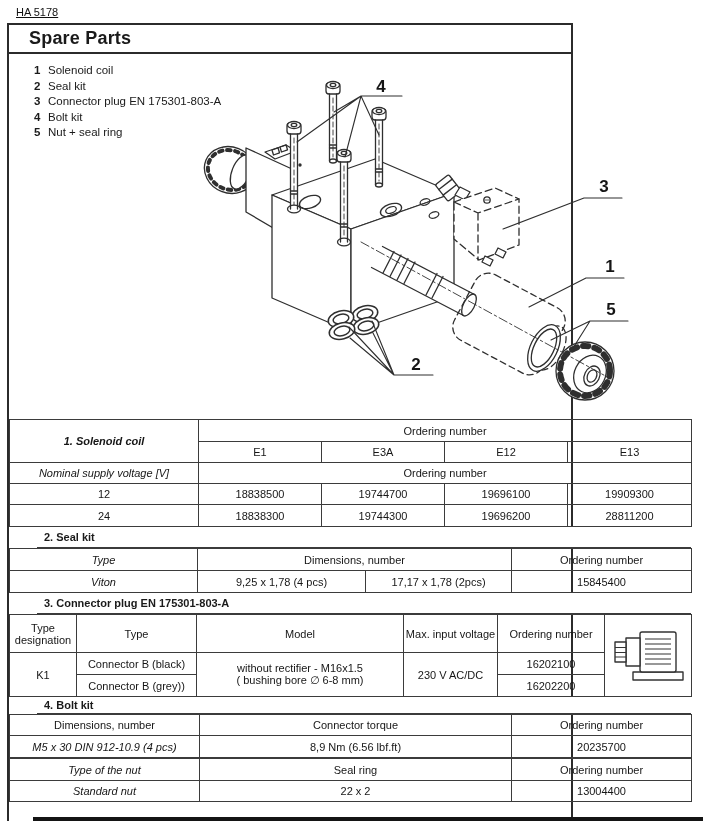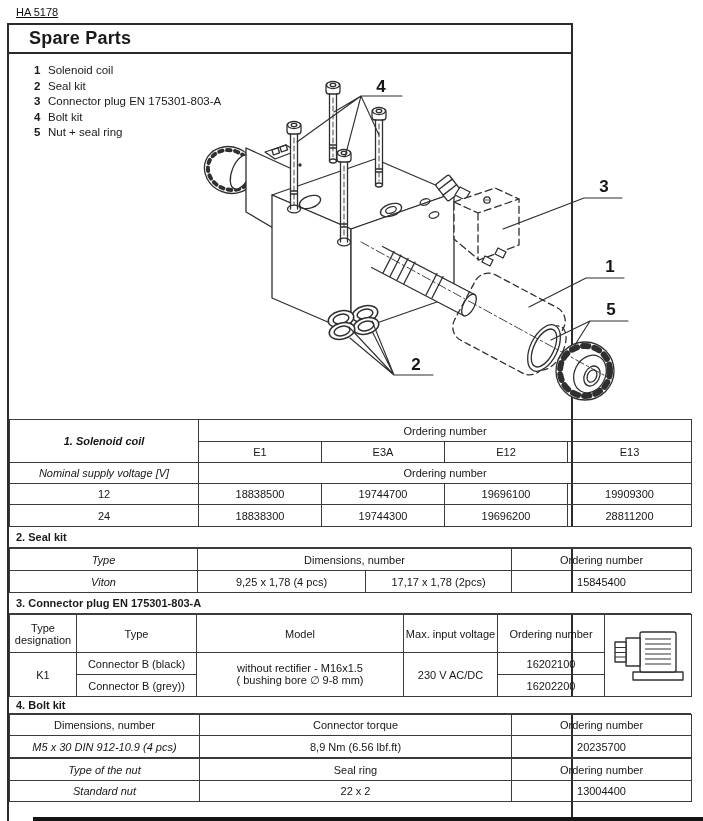--- a/index.html
+++ b/index.html
@@ -25,21 +25,21 @@
   svg.diagram{position:absolute;left:0;top:30px;width:682px;height:364px;z-index:1;}
   .tables-region{position:absolute;left:0;top:394px;width:682px;}
   table.t{border-collapse:collapse;table-layout:fixed;width:682px;}
   table.t td{border:1px solid #3b3b3b;font-size:11px;text-align:center;padding:0;
              vertical-align:middle;overflow:hidden;color:#161616;}
   td.left{text-align:left;padding-left:8px;font-style:italic;}
   td.padL{text-align:left;padding-left:6px;}
   .bold{font-weight:bold;}
   tr.h22{height:22px;} tr.h21{height:21px;} tr.h38{height:38px;}
   .band{box-sizing:border-box;border-bottom:1px solid #3b3b3b;font-weight:bold;
-        font-size:11px;padding-left:7px;display:flex;align-items:center;background:#fff;}
+        font-size:11px;padding-left:7px;display:flex;align-items:center;background:#fff;margin-left:28px;}
   .band.h21{height:21px;} .band.h17{height:17px;}
   .icon-cell svg{display:block;margin:0 auto;}
   .footer-bar{position:absolute;left:33px;top:817px;width:670px;height:4px;background:#141414;z-index:3;}
   .dashdot{stroke-dasharray:9 3 2.5 3;stroke-width:.9;}
 </style>
 </head>
 <body>
 
 <div class="page">
 
@@ -311,21 +311,21 @@
                 <path d="M4,18.5 h11 M4,23.5 h11 M4,28 h11" fill="none" stroke-width="1.1"></path>
               </g>
             </svg>
           </td>
         </tr>
         <tr class="h22">
           <td rowspan="2">K1</td>
           <td class="padL">Connector B (black)</td>
           <td rowspan="2">
             <div>without rectifier - M16x1.5</div>
-            <div>( bushing bore ∅ 9-8 mm)</div>
+            <div>( bushing bore ∅ 6-8 mm)</div>
           </td>
           <td rowspan="2">230 V AC/DC</td>
           <td>16202100</td>
         </tr>
         <tr class="h22">
           <td class="padL">Connector B (grey))</td>
           <td>16202200</td>
         </tr>
       </tbody>
         </table>

